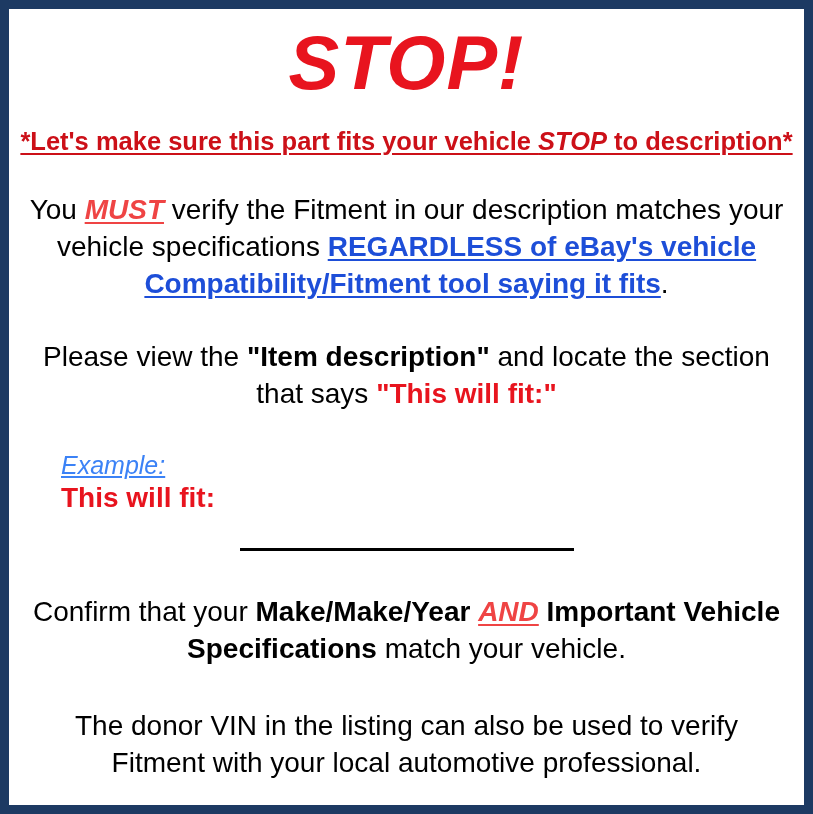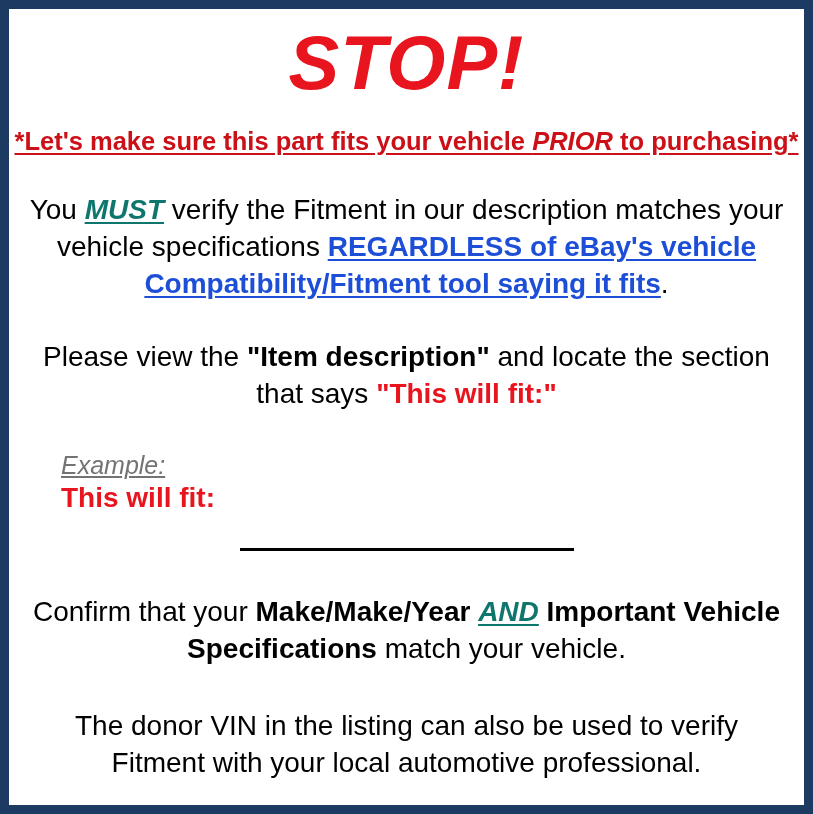--- a/index.html
+++ b/index.html
@@ -63,21 +63,21 @@
     font-size: 28px;
     line-height: 1.32;
     padding: 0 14px;
   }
   .para-must { padding-top: 36px; }
   .para-view { padding-top: 36px; }
   .para-confirm { padding-top: 36px; }
   .para-vin { padding-top: 40px; }
 
   .em-red-bold-u {
-    color: #0f766e;
+    color: #ef4444;
     font-weight: bold;
     font-style: italic;
     text-decoration: underline;
     text-underline-offset: 3px;
   }
   .em-red-bold-u-up {
     color: #1d4ed8;
     font-weight: bold;
     text-decoration: underline;
     text-underline-offset: 3px;
@@ -95,21 +95,21 @@
   .example-block {
     text-align: left;
     padding-left: 48px;
     padding-top: 38px;
   }
   .example-label {
     margin: 0;
     font-size: 25px;
     font-style: italic;
     font-weight: normal;
-    color: #737373;
+    color: #3b82f6;
     text-decoration: underline;
     text-underline-offset: 2px;
     display: inline-block;
   }
   .example-fit {
     margin: 0;
     padding-top: 2px;
     font-size: 28px;
     font-weight: bold;
     color: #e8141e;
@@ -137,21 +137,21 @@
   }
 </style>
 </head>
 <body>
 
 <div class="notice-frame">
   <div class="notice-inner">
 
     <h1 class="headline">STOP!</h1>
 
-    <p class="subtitle"><span>*Let's make sure this part fits your vehicle </span><span class="ital">PRIOR</span><span> to purchasing*</span></p>
+    <p class="subtitle"><span>*Let's make sure this part fits your vehicle </span><span class="ital">STOP</span><span> to description*</span></p>
 
     <p class="para para-must"><span>You </span><span class="em-red-bold-u">MUST</span><span> verify the Fitment in our description matches your vehicle specifications </span><span class="em-red-bold-u-up">REGARDLESS of eBay's vehicle Compatibility/Fitment tool saying it fits</span><span>.</span></p>
 
     <p class="para para-view"><span>Please view the </span><span class="em-black-bold">"Item description"</span><span> and locate the section that says </span><span class="em-red-bold">"This will fit:"</span></p>
 
     <div class="example-block">
       <p style="margin:0;"><span class="example-label">Example:</span></p>
       <p class="example-fit">This will fit:</p>
     </div>
 

